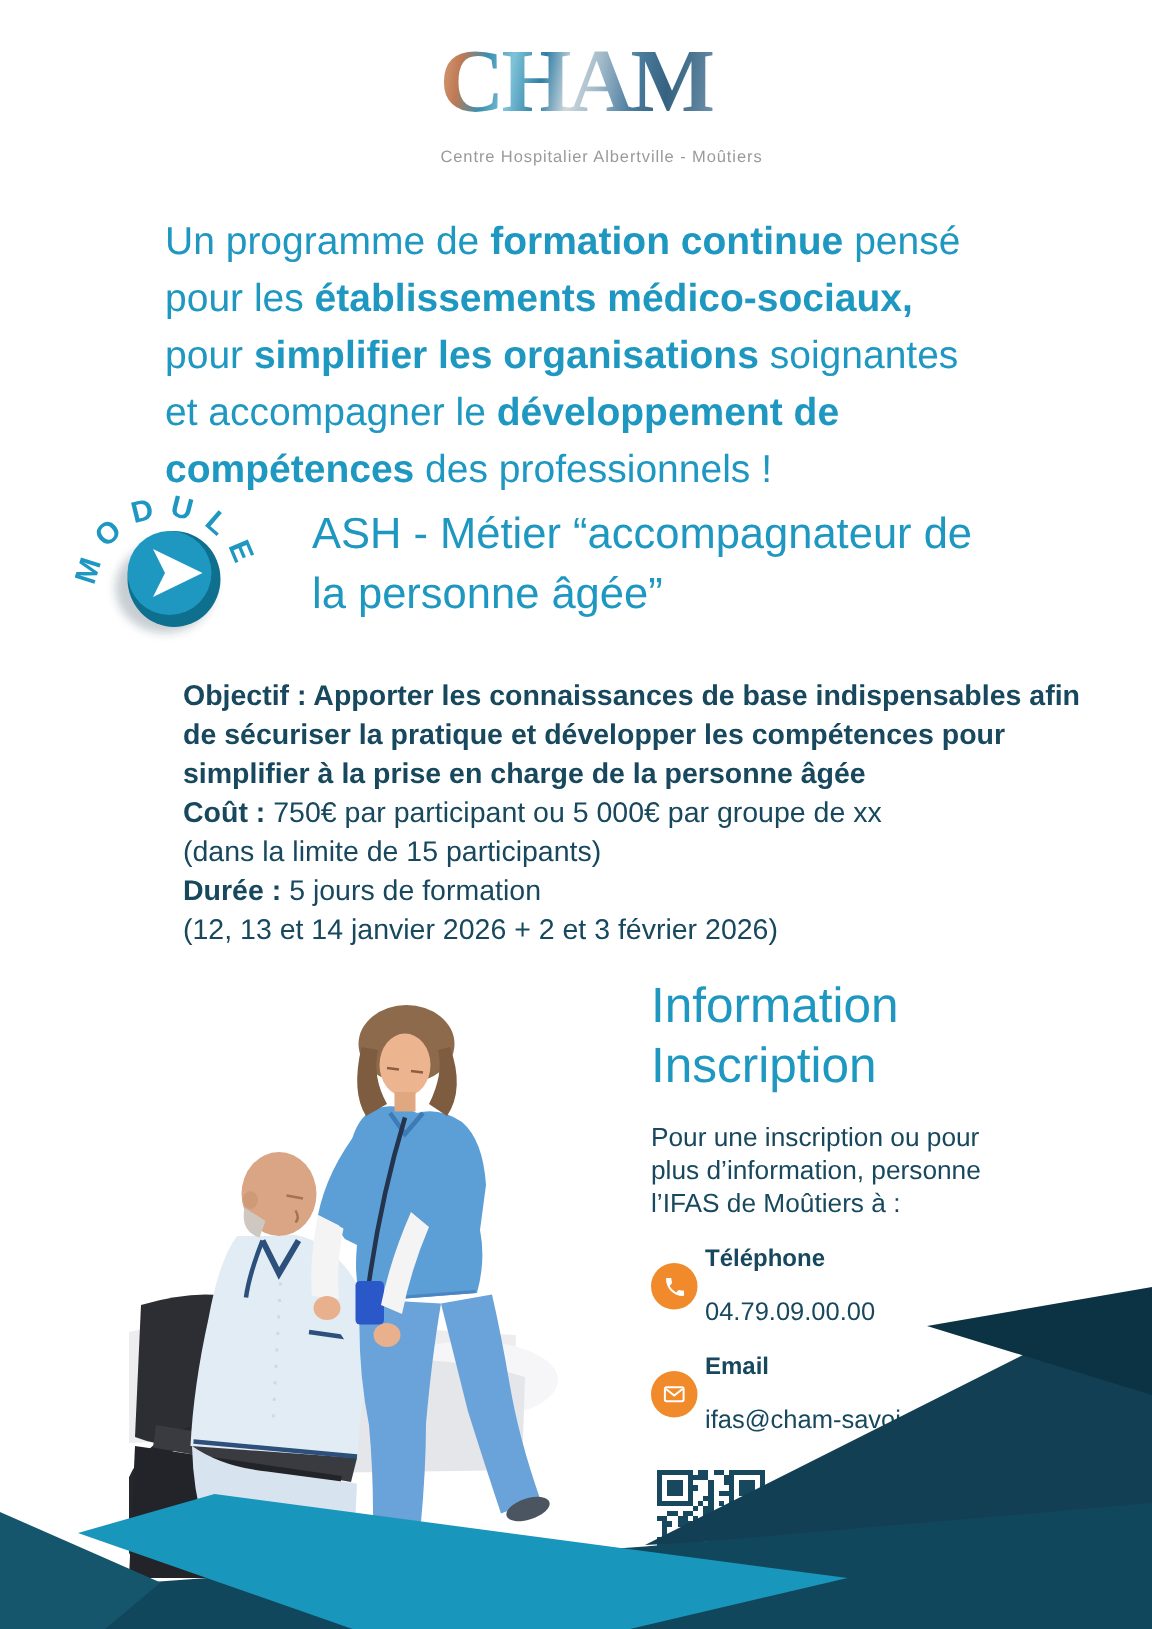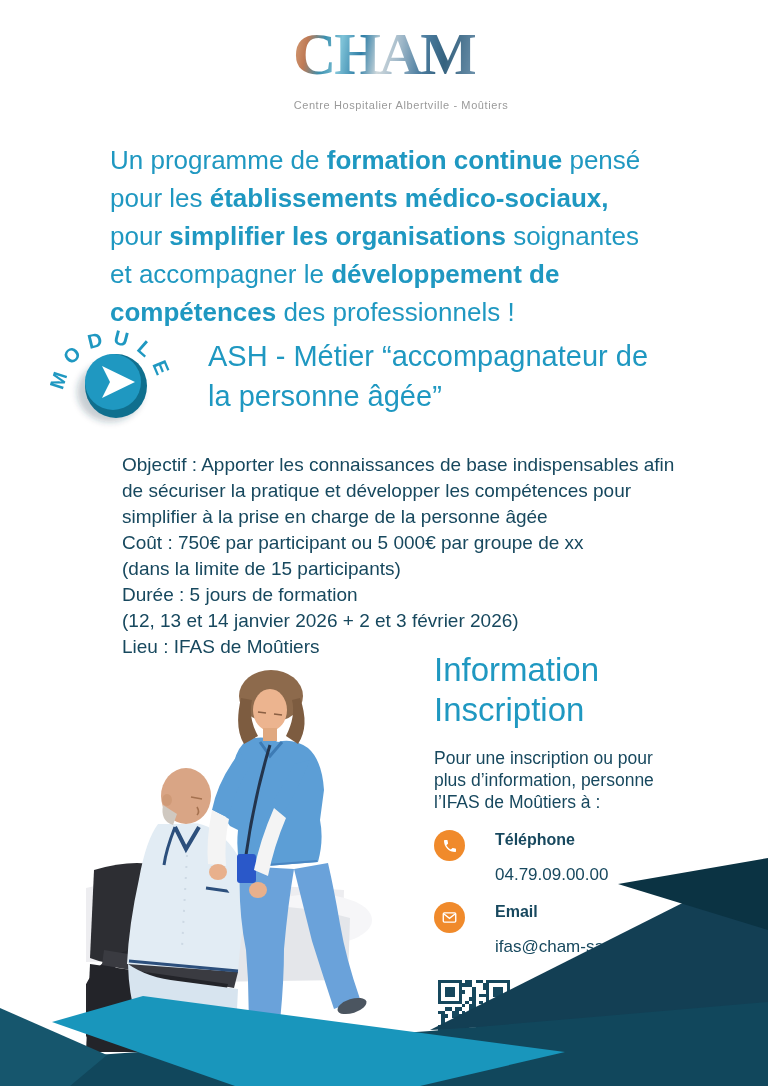--- a/index.html
+++ b/index.html
@@ -17,28 +17,28 @@
   .intro{position:absolute;left:110px;top:141px;width:600px;font-size:26px;line-height:38px;
          color:var(--c-teal,#1f98c1);}
   .intro b{font-weight:700;}
   
   .badge-svg{position:absolute;left:50px;top:316px;}
   .module-title{position:absolute;left:208px;top:336px;font-size:29px;line-height:40px;
                 color:var(--c-teal,#1f98c1);}
   
   .details{position:absolute;left:122px;top:452px;width:610px;font-size:19px;line-height:26px;
            color:var(--c-navy,#17485e);}
-  .details b{font-weight:400;}
+  .details b{font-weight:700;}
   
   .photo-svg{position:absolute;left:86px;top:648px;}
   
   .info-col{position:absolute;left:434px;top:650px;width:305px;}
   .info-heading{font-size:33px;line-height:40px;color:var(--c-teal,#1f98c1);}
   .info-para{margin-top:17px;font-size:17.5px;line-height:22px;color:var(--c-navy,#17485e);}
-  .contact-row{display:flex;align-items:flex-start;gap:30px;margin-top:17px;}
+  .contact-row{display:flex;align-items:center;gap:5px;margin-top:17px;}
   .contact-circle{flex:0 0 auto;width:31px;height:31px;border-radius:50%;
                   background:var(--c-orange,#f08a2b);display:flex;align-items:center;justify-content:center;}
   .contact-label{font-size:16px;font-weight:700;color:var(--c-navy,#17485e);line-height:1.25;}
   .contact-value{font-size:17px;color:var(--c-navy,#17485e);line-height:1.25;margin-top:14px;}
   .qr-box{margin-top:22px;margin-left:4px;width:72px;height:72px;}
   
   .bottom-svg{position:absolute;left:0;top:846px;}
   .tline{white-space:nowrap;}
 </style>
 </head>
@@ -81,21 +81,20 @@
     </div>
 
   <div class="details">
       <div class="tline"><b>Objectif : Apporter les connaissances de base indispensables afin</b></div>
       <div class="tline"><b>de sécuriser la pratique et développer les compétences pour</b></div>
       <div class="tline"><b>simplifier à la prise en charge de la personne âgée</b></div>
       <div class="tline"><b>Coût : </b><span>750€ par participant ou 5 000€ par groupe de xx</span></div>
       <div class="tline"><span>(dans la limite de 15 participants)</span></div>
       <div class="tline"><b>Durée : </b><span>5 jours de formation</span></div>
       <div class="tline"><span>(12, 13 et 14 janvier 2026 + 2 et 3 février 2026)</span></div>
-      <div class="tline"><b>Lieu : </b><span>IFAS de Moûtiers</span></div>
     </div>
 
   <svg class="photo-svg" width="348" height="404" viewBox="0 0 348 404">
 
     <path d="M0 240 Q45 228 95 232 L258 242 L256 306 L0 314 Z" fill="#ededf0"></path>
     <ellipse cx="228" cy="272" rx="58" ry="26" fill="#f6f6f8"></ellipse>
     <path d="M132 262 Q205 252 264 270 L262 332 L122 334 Z" fill="#e4e6ea"></path>
     <path d="M60 250 Q120 240 180 248" stroke="#dcdee2" stroke-width="4" fill="none"></path>
 
     <path d="M8 222 Q55 208 86 222 L78 312 Q34 322 4 310 Z" fill="#2d2e33"></path>

